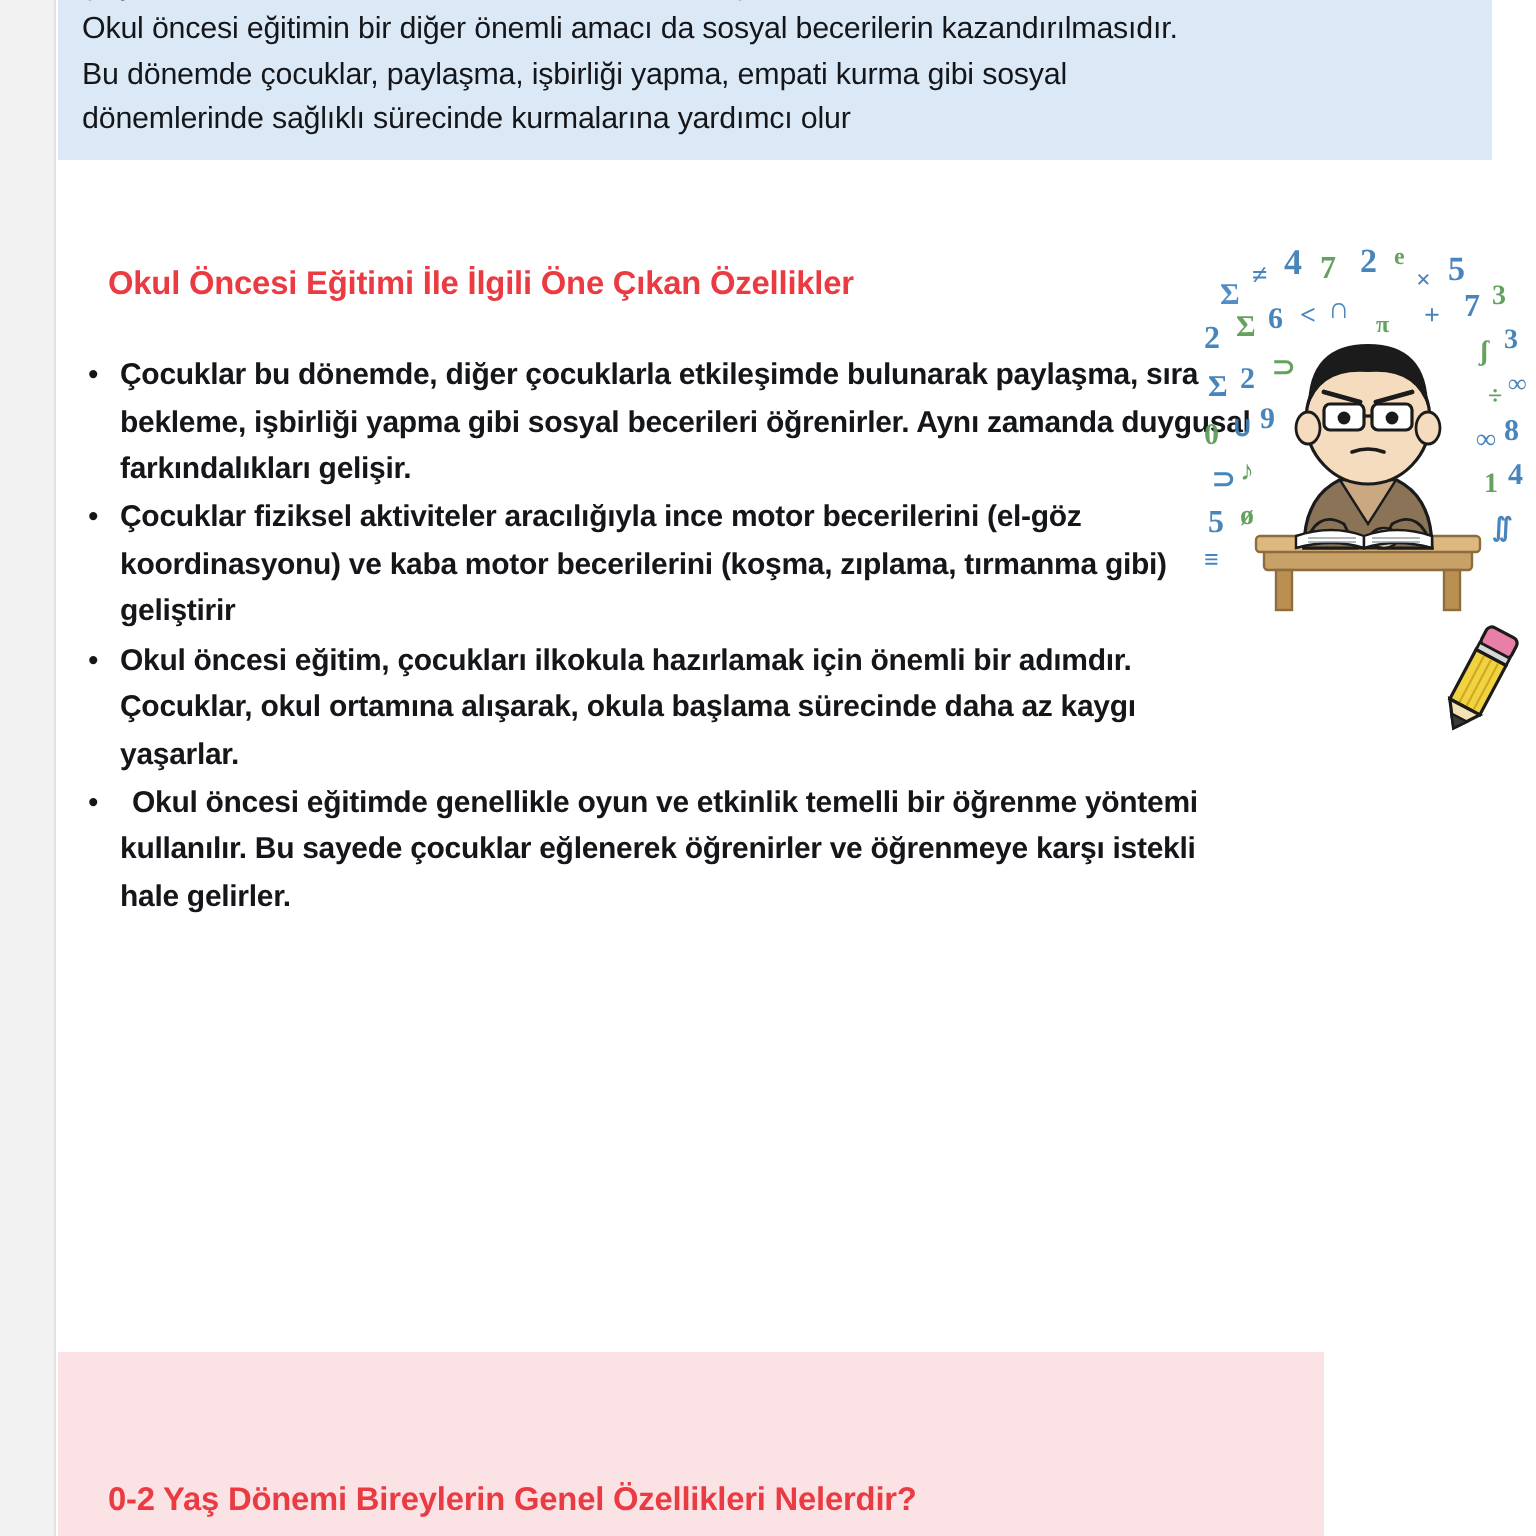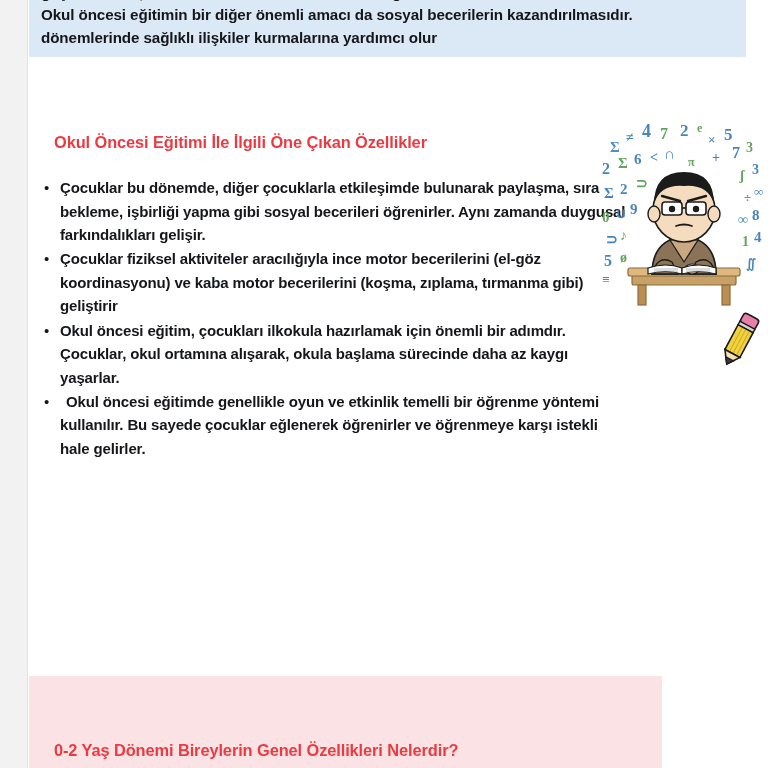--- a/index.html
+++ b/index.html
@@ -38,21 +38,21 @@
     position: absolute;
     left: 29px;
     top: -22px;
     width: 717px;
     padding: 4px 10px 8px 12px;
     box-sizing: border-box;
     background: #dbe8f5;
   }
   .intro-line {
     font-size: 15.2px;
-    font-weight: bold;
+    font-weight: normal;
     line-height: 22.4px;
     color: #14161a;
     letter-spacing: -0.1px;
     white-space: nowrap;
   }
 
   
   .section-heading {
     position: absolute;
     font-size: 16.4px;
@@ -131,21 +131,22 @@
 </head>
 <body>
 
 <div id="page">
 
   <div id="left-gutter"></div>
 
   <div id="intro-block">
     <div class="intro-line">güçlendirerek, onların ilkokula hazır olmalarını sağlar.</div>
     <div class="intro-line">Okul öncesi eğitimin bir diğer önemli amacı da sosyal becerilerin kazandırılmasıdır.</div>
-    <div class="intro-line">dönemlerinde sağlıklı ilişkiler kurmalarına yardımcı olur</div>
+    <div class="intro-line">Bu dönemde çocuklar, paylaşma, işbirliği yapma, empati kurma gibi sosyal</div>
+    <div class="intro-line">dönemlerinde sağlıklı sürecinde kurmalarına yardımcı olur</div>
   </div>
 
   <div id="pink-highlight"></div>
 
   <div class="section-heading layer-text" id="heading-okul-oncesi">Okul Öncesi Eğitimi İle İlgili Öne Çıkan Özellikler</div>
 
   <ul class="bullet-list layer-text" id="list-okul-oncesi">
     <li class="bullet-item">
       <span class="bullet-dot">•</span>
       <span class="bullet-text">Çocuklar bu dönemde, diğer çocuklarla etkileşimde bulunarak paylaşma, sıra bekleme, işbirliği yapma gibi sosyal becerileri öğrenirler. Aynı zamanda duygusal farkındalıkları gelişir.</span>

